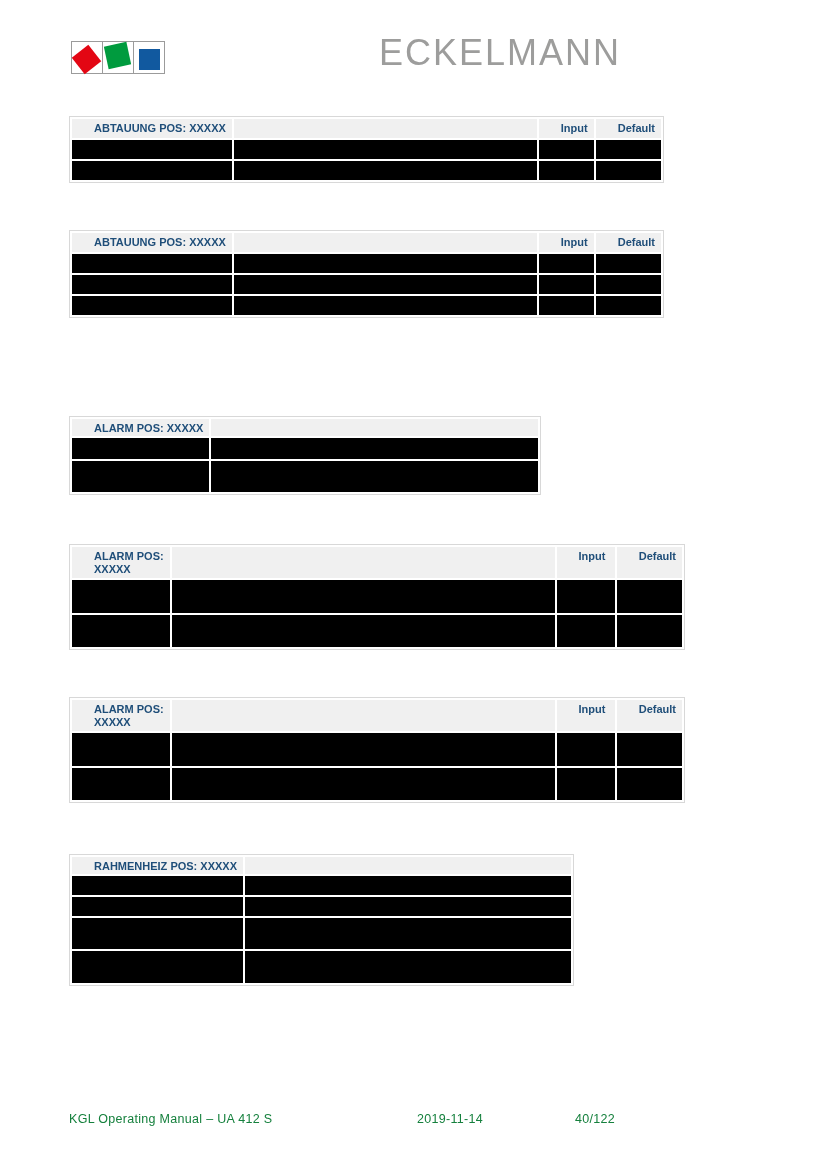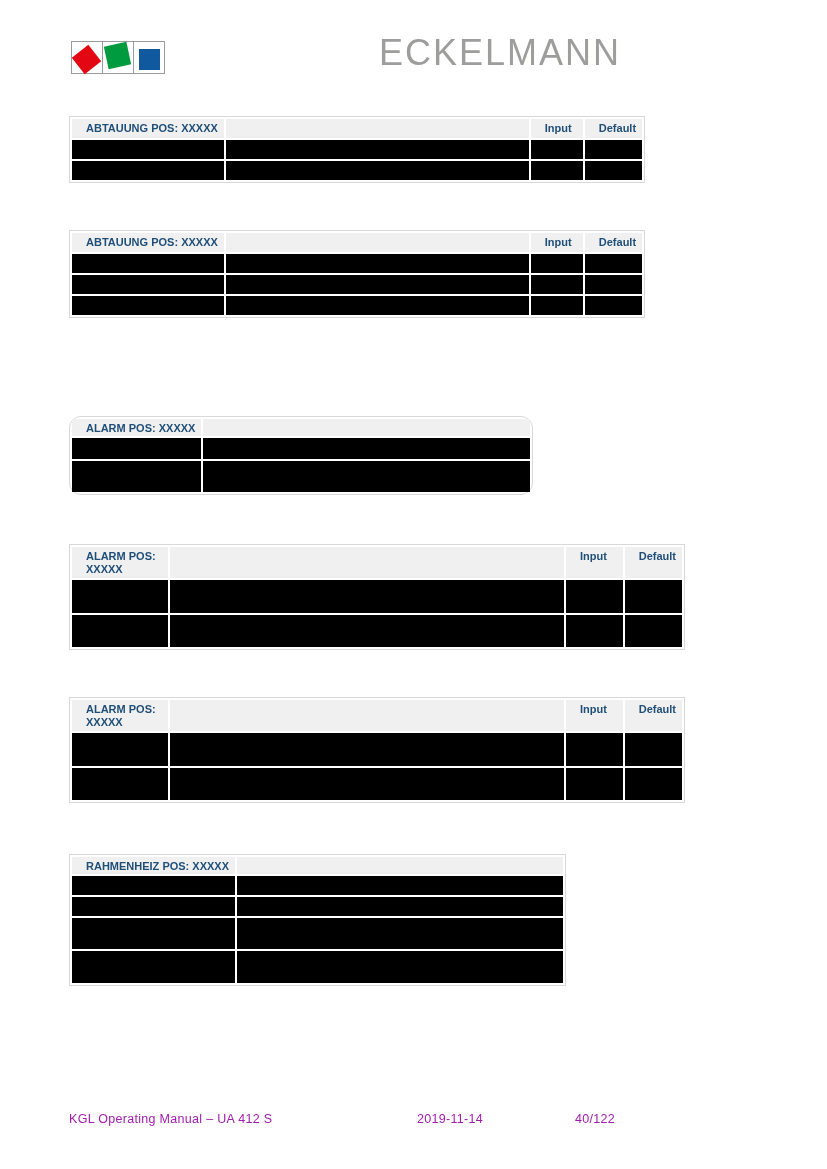--- a/index.html
+++ b/index.html
@@ -21,38 +21,38 @@
     letter-spacing:2px;color:#9d9d9c;font-weight:400;white-space:nowrap;
   }
 
   
   table.doc{
     position:absolute;border-collapse:separate;border-spacing:2px;
     background:#ffffff;border:1px solid #d8d8d8;table-layout:fixed;
   }
   table.doc th{
     background:#f0f0f0;color:#1f4e79;font-size:11px;font-weight:bold;
-    text-align:left;vertical-align:top;padding:3px 6px 0 14px;line-height:13px;
+    text-align:left;vertical-align:top;padding:3px 6px 0 22px;line-height:13px;
     box-sizing:border-box;overflow:hidden;white-space:nowrap;
   }
   table.doc td.redacted{background:#000;padding:0;box-sizing:border-box;}
 
   #t1{left:69px;top:116px;}
   #t2{left:69px;top:230px;}
-  #t3{left:69px;top:416px;border-radius:12px;}
+  #t3{left:69px;top:416px;}
   #t4{left:69px;top:544px;}
   #t5{left:69px;top:697px;}
   #t6{left:69px;top:854px;}
 
   .h17{height:17px;} .h19{height:19px;} .h21{height:21px;}
   .h31{height:31px;} .h32{height:32px;} .h33{height:33px;}
 
   
   .footer-item{
-    position:absolute;top:1112px;font-size:12.5px;color:#a21caf;
+    position:absolute;top:1112px;font-size:12.5px;color:#15803d;
     letter-spacing:0.3px;white-space:nowrap;
   }
   .footer-left{left:69px;}
   .footer-center{left:417px;}
   .footer-right{right:70px;}
 </style>
 </head>
 <body>
 
 <div class="page">

